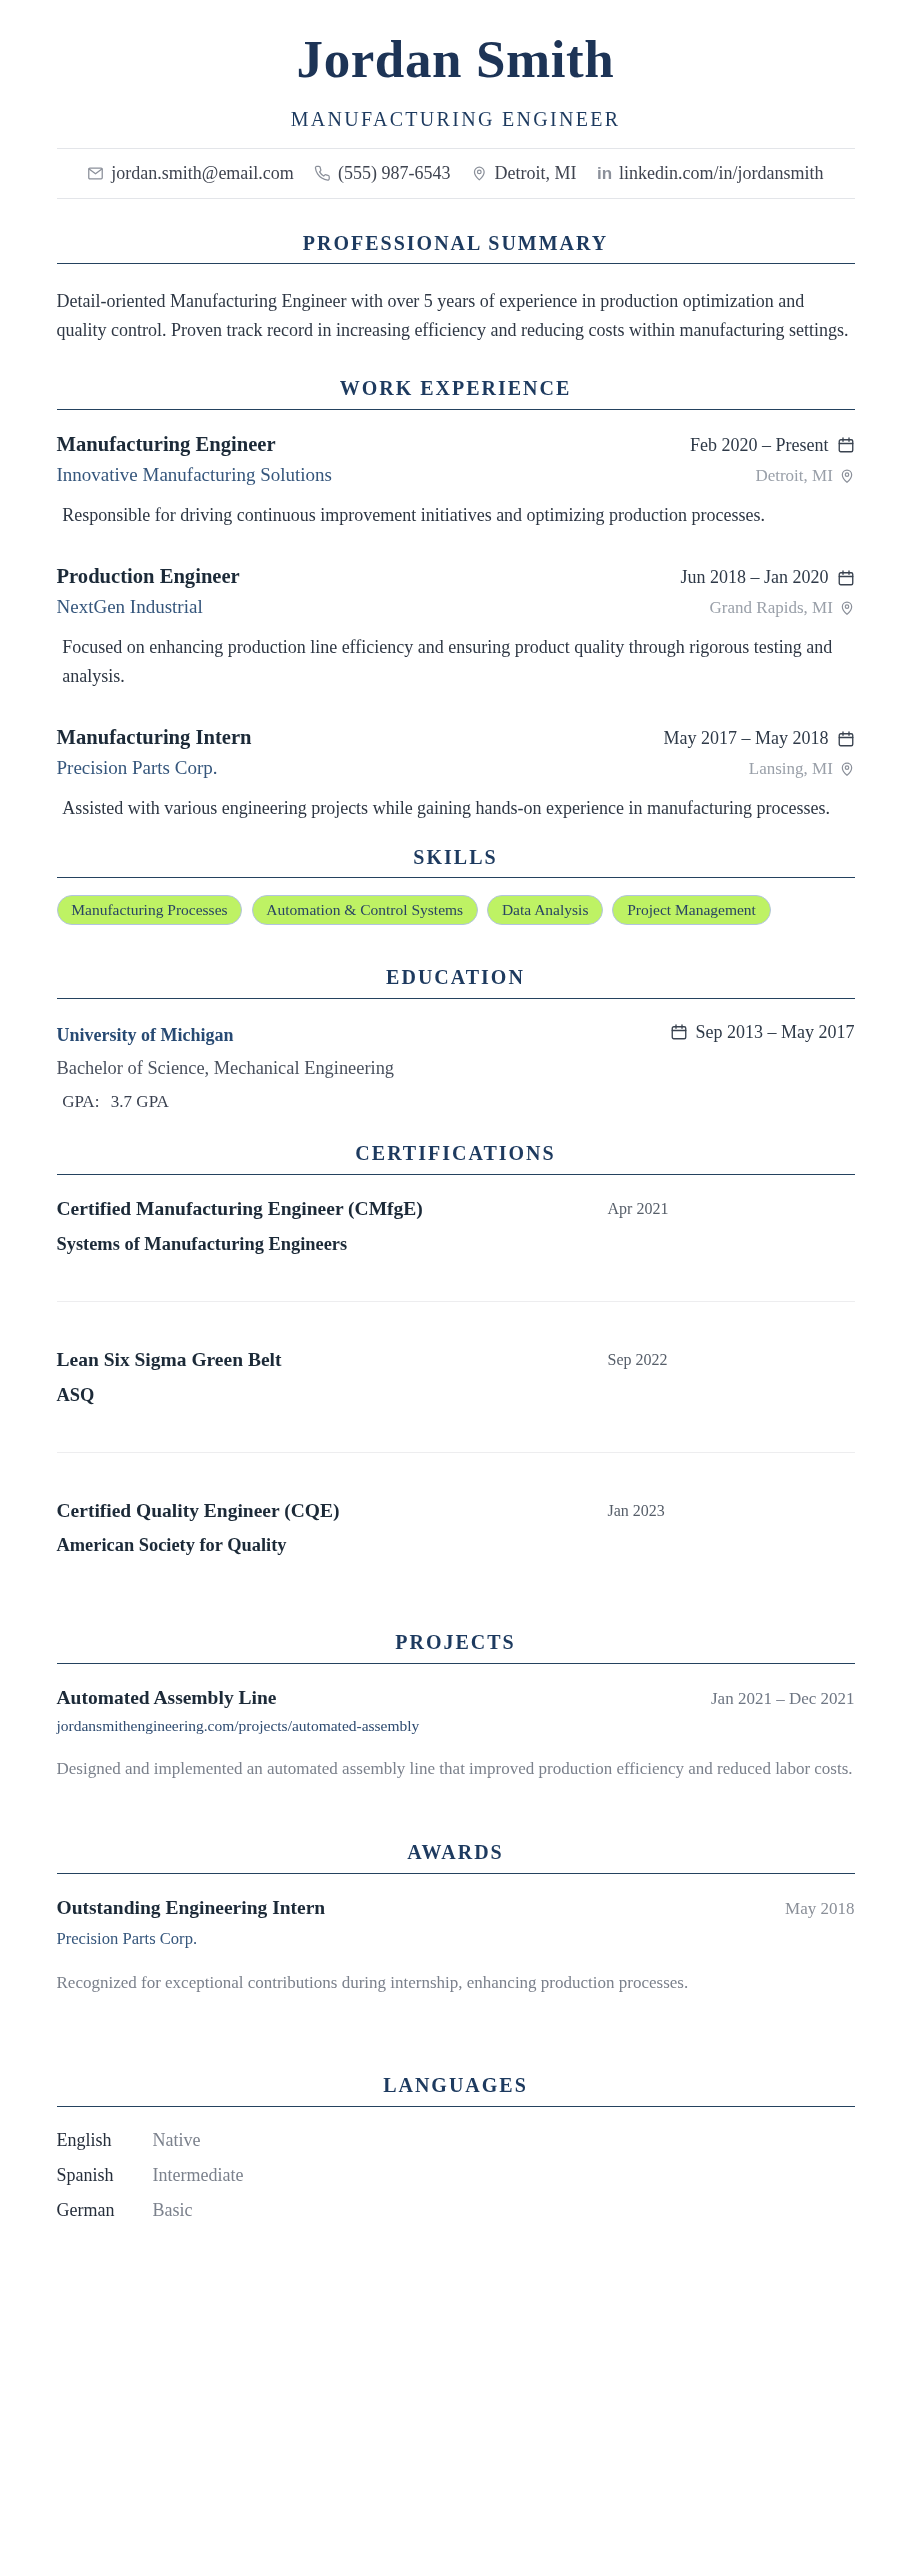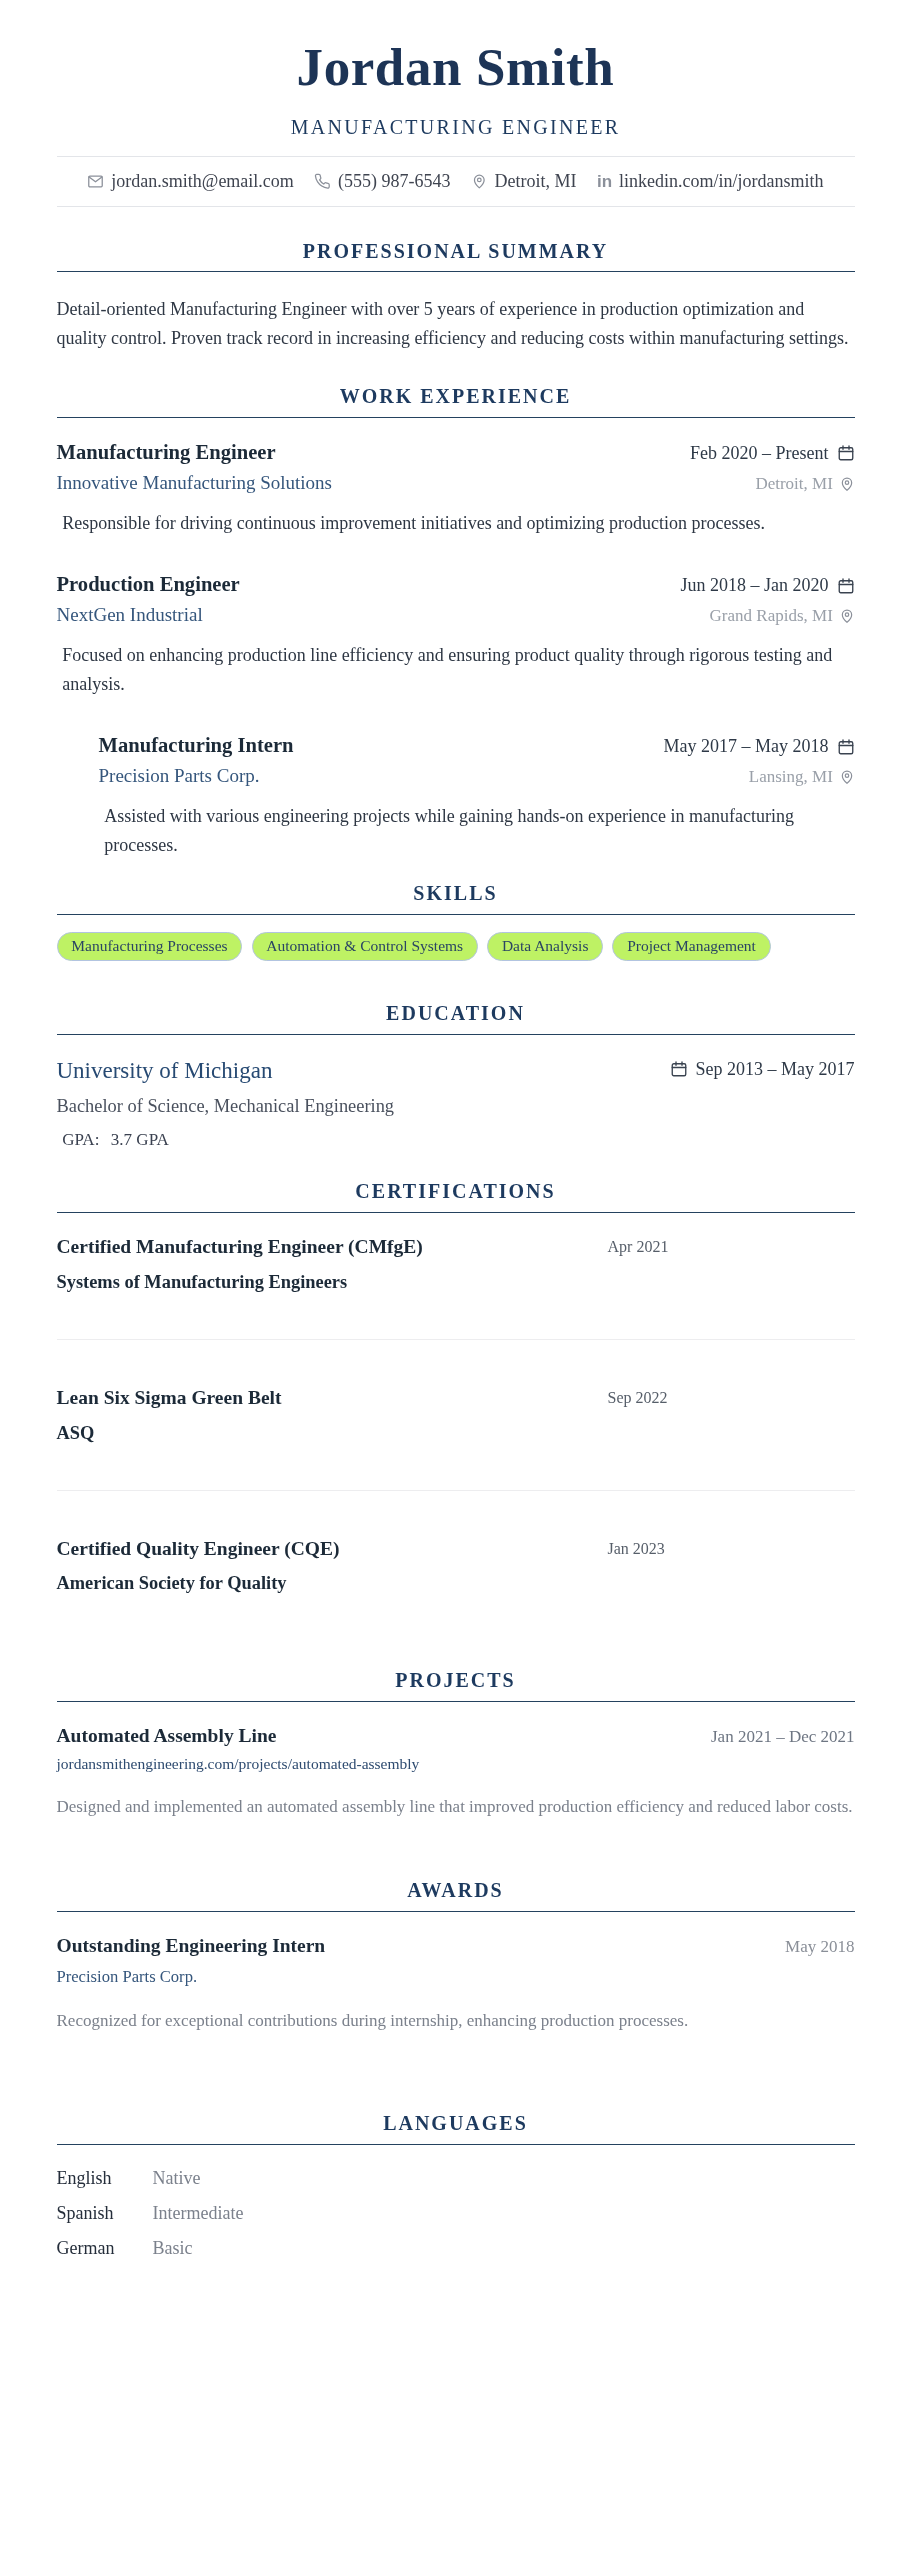--- a/index.html
+++ b/index.html
@@ -3,21 +3,21 @@
 <meta charset="utf-8">
 <style>
   html, body { margin: 0; padding: 0; background: #ffffff; }
   body {
     width: 911px;
     min-height: 2576px;
     font-family: "Liberation Serif", "DejaVu Serif", serif;
     color: #2e3744;
     -webkit-font-smoothing: antialiased;
   }
-  .page { width: 798px; margin: 0 auto; padding-top: 40px; }
+  .page { width: 798px; margin: 0 auto; padding-top: 32px; }
 
   
   .name {
     text-align: center;
     font-size: 53px;
     font-weight: 700;
     color: #1d3456;
     line-height: 1.05;
     letter-spacing: 0.6px;
   }
@@ -95,21 +95,21 @@
     border: 1.1px solid #b2c4e0;
     border-radius: 15px;
     padding: 4.6px 13.8px;
     font-size: 15.5px;
     color: #2a4563;
     line-height: 1.2;
   }
 
   
   .edu-row1 { display: flex; justify-content: space-between; align-items: baseline; }
-  .school { font-size: 23px; font-weight: 400; color: #274a73; }
+  .school { font-size: 18px; font-weight: 700; color: #274a73; }
   .edu-dates { display: flex; align-items: center; gap: 8px; font-size: 18px; color: #2e3947; }
   .edu-dates .icon { color: #3a4350; }
   .degree { margin-top: 11.5px; font-size: 18.4px; color: #4a515e; }
   .gpa-row { margin-top: 13.8px; padding-left: 5.7px; font-size: 17px; color: #3a4150; display: flex; gap: 11.5px; }
 
   
   .cert { display: grid; grid-template-columns: 1fr 247px; row-gap: 13.8px; }
   .cert-name { font-size: 19.5px; font-weight: 700; color: #1c2a38; grid-column: 1; }
   .cert-date { grid-column: 2; justify-self: start; font-size: 16px; color: #565e69; padding-top: 2.3px; }
   .cert-issuer { font-size: 18.4px; font-weight: 700; color: #1c2a38; grid-column: 1 / span 2; }
@@ -249,21 +249,21 @@
             <svg width="16" height="16" viewBox="0 0 24 24" fill="none" stroke="currentColor" stroke-width="1.8" stroke-linecap="round" stroke-linejoin="round">
                 <path d="M12 21.5s-7-5.8-7-11.3a7 7 0 0 1 14 0c0 5.5-7 11.3-7 11.3z"></path>
                 <circle cx="12" cy="10" r="2.6"></circle>
               </svg>
           </span>
         </span>
       </div>
       <p class="body-text job-desc">Focused on enhancing production line efficiency and ensuring product quality through rigorous testing and analysis.</p>
     </div>
 
-    <div class="job" style="margin-bottom:17px;margin-left:42px;">
+    <div class="job" style="margin-bottom:17px;">
       <div class="job-row1">
         <span class="job-title">Manufacturing Intern</span>
         <span class="job-dates">
           <span>May 2017 – May 2018</span>
           <span class="icon">
             <svg width="18" height="18" viewBox="0 0 24 24" fill="none" stroke="currentColor" stroke-width="1.8" stroke-linecap="round">
                 <rect x="3" y="5" width="18" height="16" rx="2"></rect>
                 <line x1="8" y1="2.5" x2="8" y2="7"></line>
                 <line x1="16" y1="2.5" x2="16" y2="7"></line>
                 <line x1="3" y1="10" x2="21" y2="10"></line>

